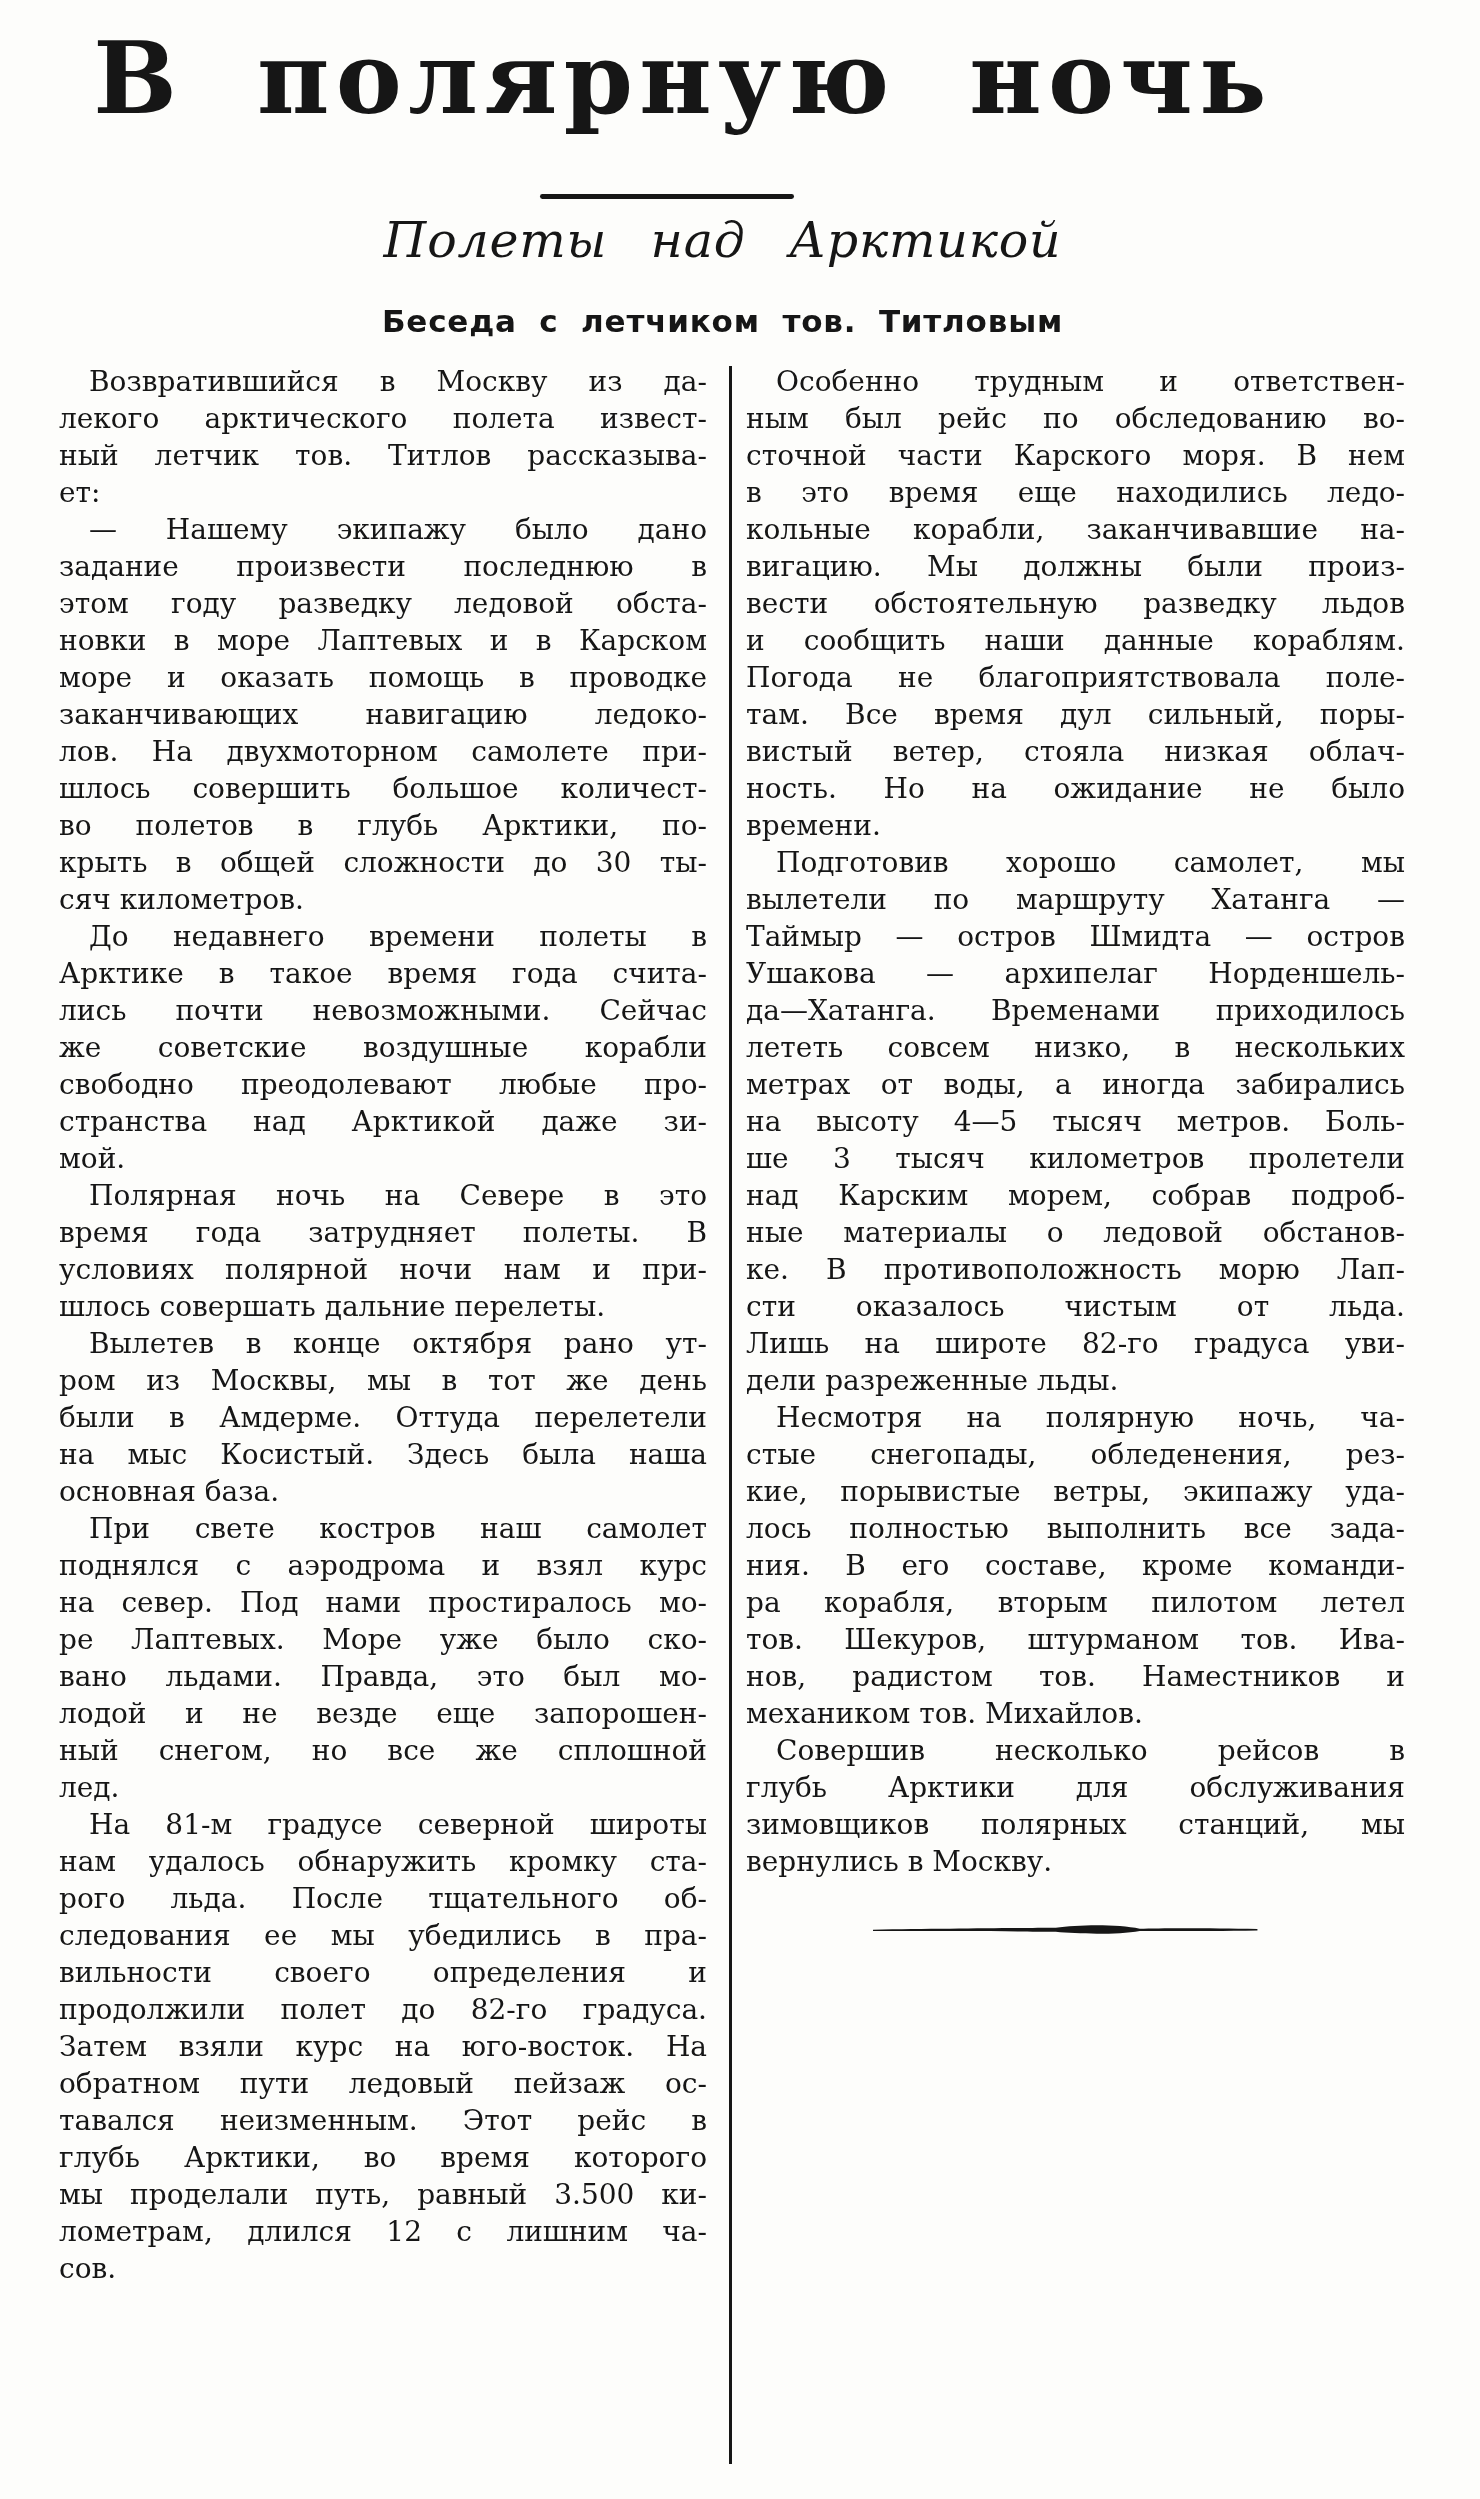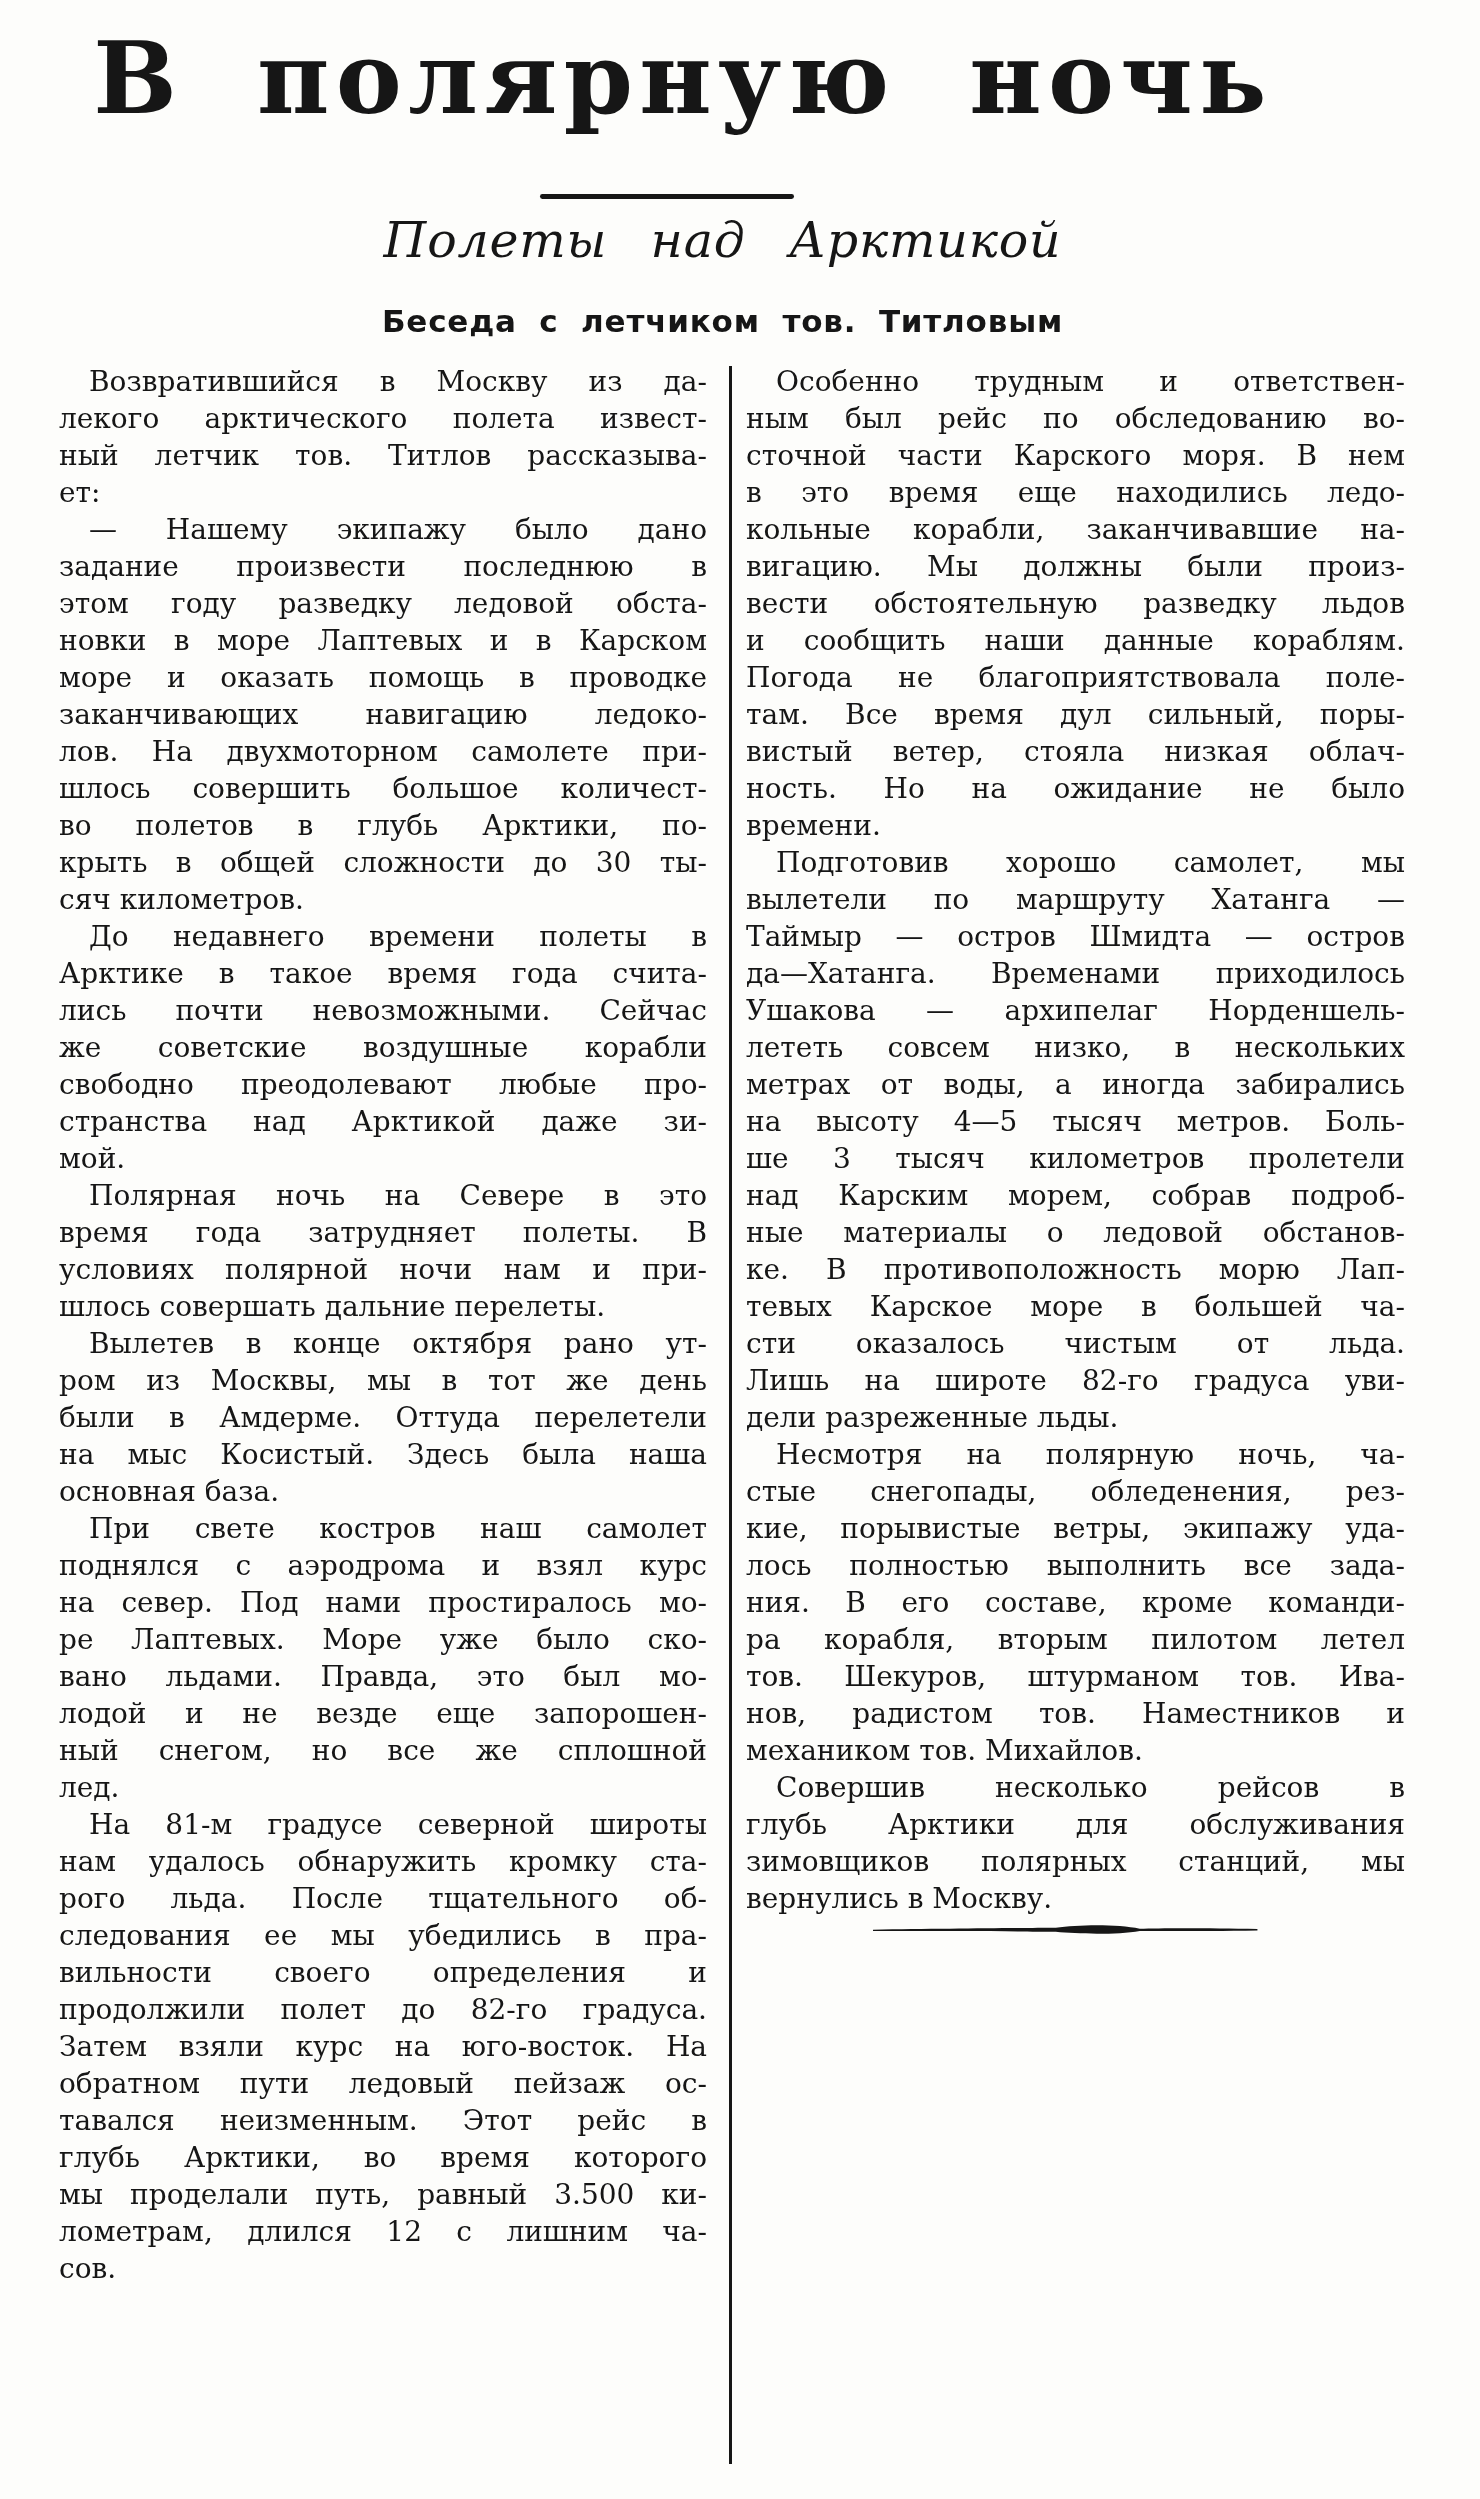--- a/index.html
+++ b/index.html
@@ -210,30 +210,29 @@
         <div class="line">Погода не благоприятствовала поле-</div>
         <div class="line">там. Все время дул сильный, поры-</div>
         <div class="line">вистый ветер, стояла низкая облач-</div>
         <div class="line">ность. Но на ожидание не было</div>
         <div class="line last">времени.</div>
       </div>
       <div class="paragraph">
         <div class="line first">Подготовив хорошо самолет, мы</div>
         <div class="line">вылетели по маршруту Хатанга —</div>
         <div class="line">Таймыр — остров Шмидта — остров</div>
+        <div class="line">Ушакова — архипелаг Норденшель-</div>
         <div class="line">да—Хатанга. Временами приходилось</div>
-        <div class="line">Ушакова — архипелаг Норденшель-</div>
         <div class="line">лететь совсем низко, в нескольких</div>
         <div class="line">метрах от воды, а иногда забирались</div>
         <div class="line">на высоту 4—5 тысяч метров. Боль-</div>
         <div class="line">ше 3 тысяч километров пролетели</div>
         <div class="line">над Карским морем, собрав подроб-</div>
         <div class="line">ные материалы о ледовой обстанов-</div>
         <div class="line">ке. В противоположность морю Лап-</div>
-        <div class="line">тевых Карское море в большей ча-</div>
         <div class="line">сти оказалось чистым от льда.</div>
         <div class="line">Лишь на широте 82-го градуса уви-</div>
         <div class="line last">дели разреженные льды.</div>
       </div>
       <div class="paragraph">
         <div class="line first">Несмотря на полярную ночь, ча-</div>
         <div class="line">стые снегопады, обледенения, рез-</div>
         <div class="line">кие, порывистые ветры, экипажу уда-</div>
         <div class="line">лось полностью выполнить все зада-</div>
         <div class="line">ния. В его составе, кроме команди-</div>

